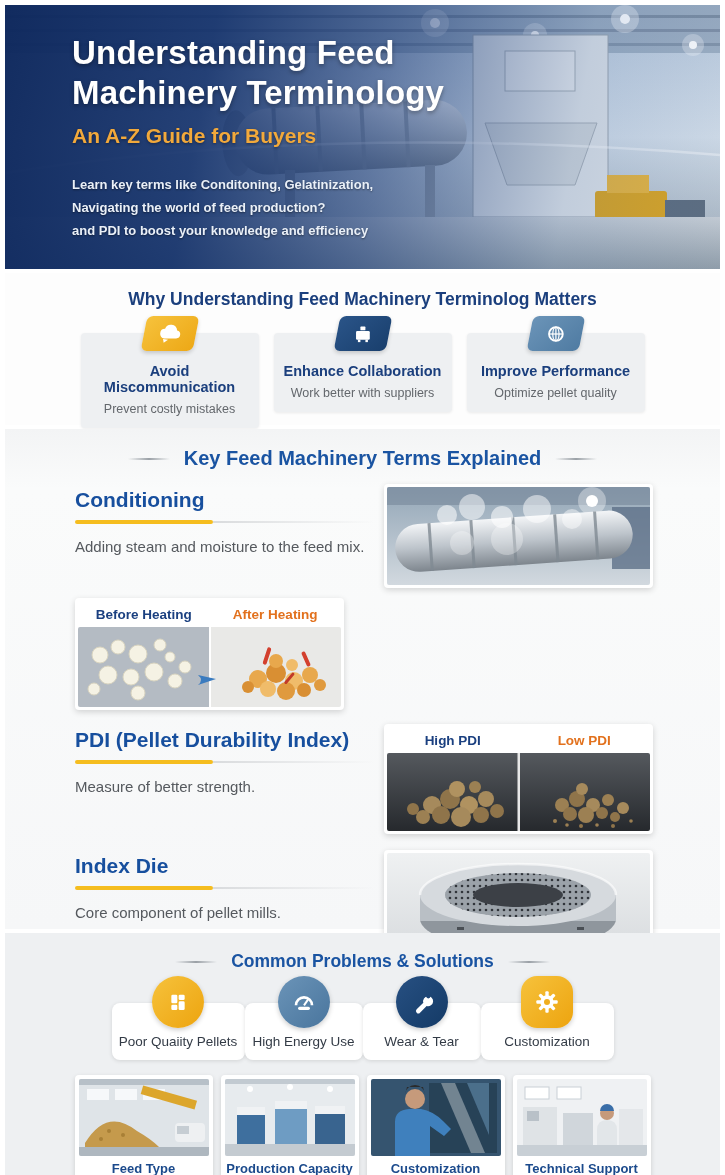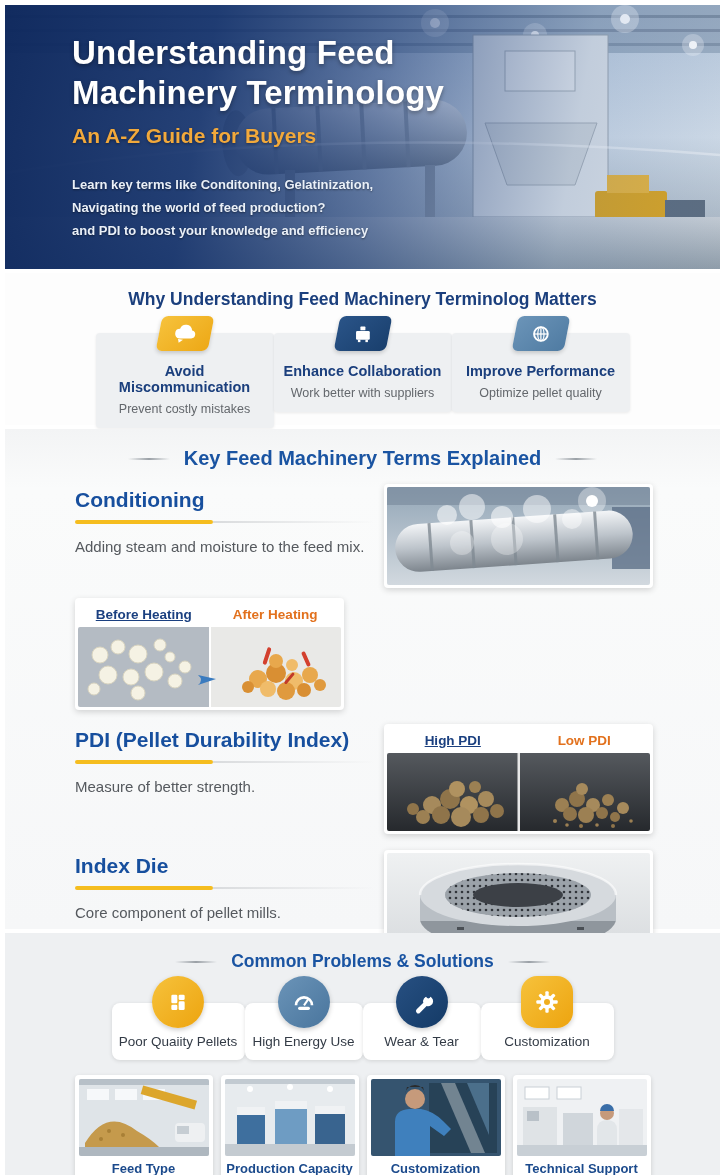--- a/index.html
+++ b/index.html
@@ -16,21 +16,21 @@
   .hero-title{color:#fff;font-size:33px;line-height:1.22;font-weight:bold;width:470px;
     text-shadow:0 2px 4px rgba(0,0,0,.35);letter-spacing:.2px;}
   .hero-subtitle{margin-top:10px;color:#f2a93b;font-size:21px;font-weight:bold;text-shadow:0 1px 3px rgba(0,0,0,.4);}
   .hero-desc{margin-top:25px;color:#eaf0f8;font-size:13px;line-height:1.8;font-weight:bold;
     text-shadow:0 1px 2px rgba(0,0,0,.45);}
 
   
   .why{flex:0 0 auto;height:152px;background:#fdfdfd;text-align:center;}
   .why-heading{padding-top:16px;font-size:17.5px;color:#1b3f7d;font-weight:600;}
   .why-heading .strong{font-weight:800;}
-  .why-cards{margin-top:6px;display:flex;justify-content:center;}
+  .why-cards{margin-top:6px;display:flex;justify-content:center;gap:15px;}
   .why-card{width:178px;display:flex;flex-direction:column;align-items:center;}
   .badge{width:52px;height:35px;border-radius:6px;transform:skewX(-11deg);display:flex;
     align-items:center;justify-content:center;z-index:2;box-shadow:0 2px 4px rgba(0,0,0,.18);}
   .badge svg{width:30px;height:30px;transform:skewX(11deg);}
   .badge.yellow{background:linear-gradient(135deg,#f6c23c,#eda816);}
   .badge.steel{background:linear-gradient(135deg,#6b94b8,#4f7ba2);}
   .badge.navy{background:linear-gradient(135deg,#2a5488,#193f6d);}
   .why-card-body{margin-top:-18px;width:100%;box-sizing:border-box;background:#eef0f2;border-radius:4px;
     padding:30px 8px 12px;box-shadow:0 1px 3px rgba(0,0,0,.08);}
   .why-card-title{color:#1b3f7d;font-weight:bold;font-size:14.5px;}
@@ -46,21 +46,21 @@
   .term-left{flex:1;padding-top:4px;}
   .term-name{color:#174f9e;font-weight:bold;font-size:21px;}
   .term-rule{margin-top:8px;display:flex;align-items:center;width:300px;}
   .term-rule .gold{width:138px;height:4px;border-radius:2px;background:#f5bd1f;}
   .term-rule .thin{flex:1;height:2px;background:linear-gradient(to right,#d9dbdd,rgba(220,222,224,0));}
   .term-desc{margin-top:14px;color:#55595e;font-size:15px;}
   .term-photo{flex:0 0 auto;background:#fff;border-radius:4px;padding:3px;box-shadow:0 2px 6px rgba(0,0,0,.16);}
   .term-photo svg{display:block;border-radius:2px;}
   .cmp-header{display:flex;height:26px;align-items:center;}
   .cmp-header div{flex:1;text-align:center;font-weight:bold;font-size:13.5px;}
-  .cmp-left-label{color:#1b4080;text-decoration:underline;}
+  .cmp-left-label{color:#1b4080;}
   .cmp-right-label{color:#e2711d;}
 
   
   .problems{flex:1 1 auto;background:#eef0f2;}
   .prob-row{margin-top:4px;display:flex;justify-content:center;align-items:flex-start;}
   .prob-item{display:flex;flex-direction:column;align-items:center;}
   .prob-item.wide{width:133px;}
   .prob-item.narrow{width:118px;}
   .prob-icon{width:52px;height:52px;border-radius:50%;display:flex;align-items:center;justify-content:center;
     z-index:2;box-shadow:0 2px 5px rgba(0,0,0,.2);}

